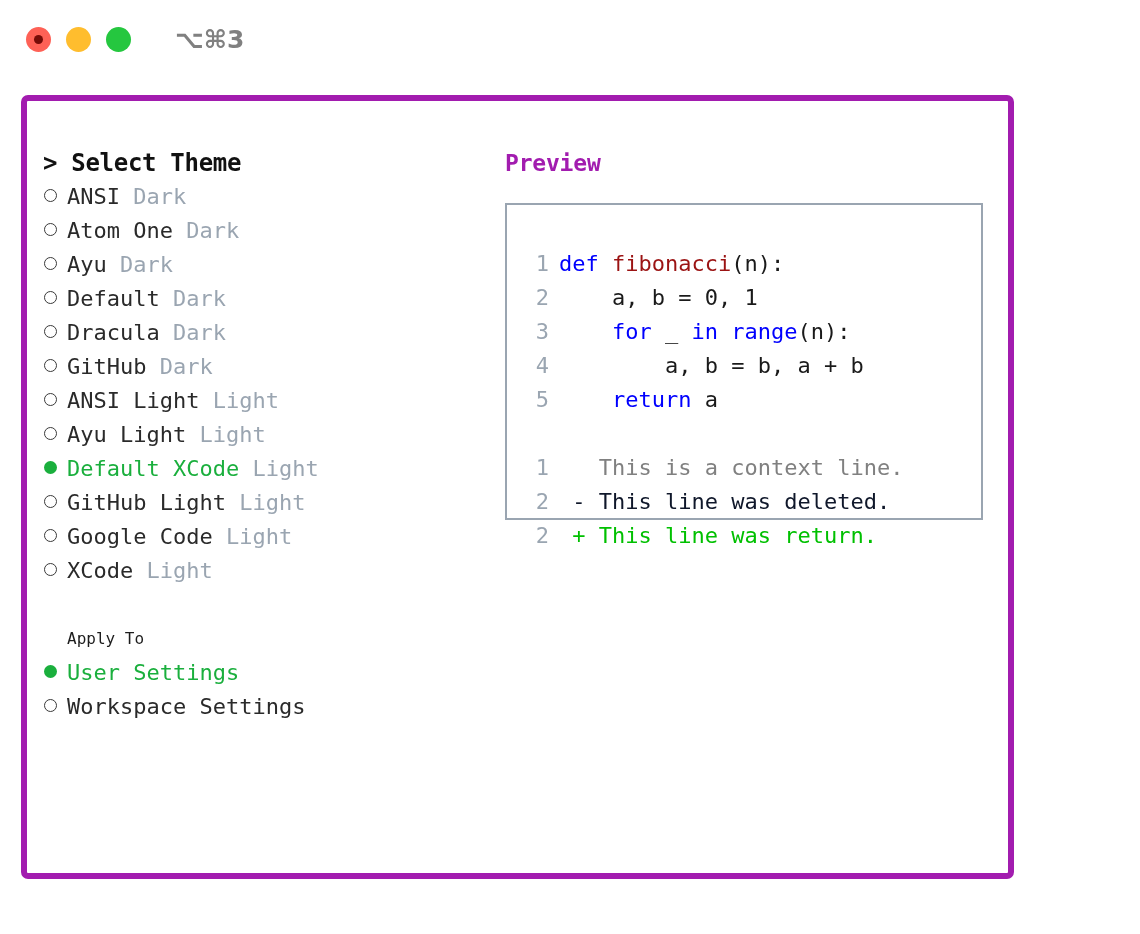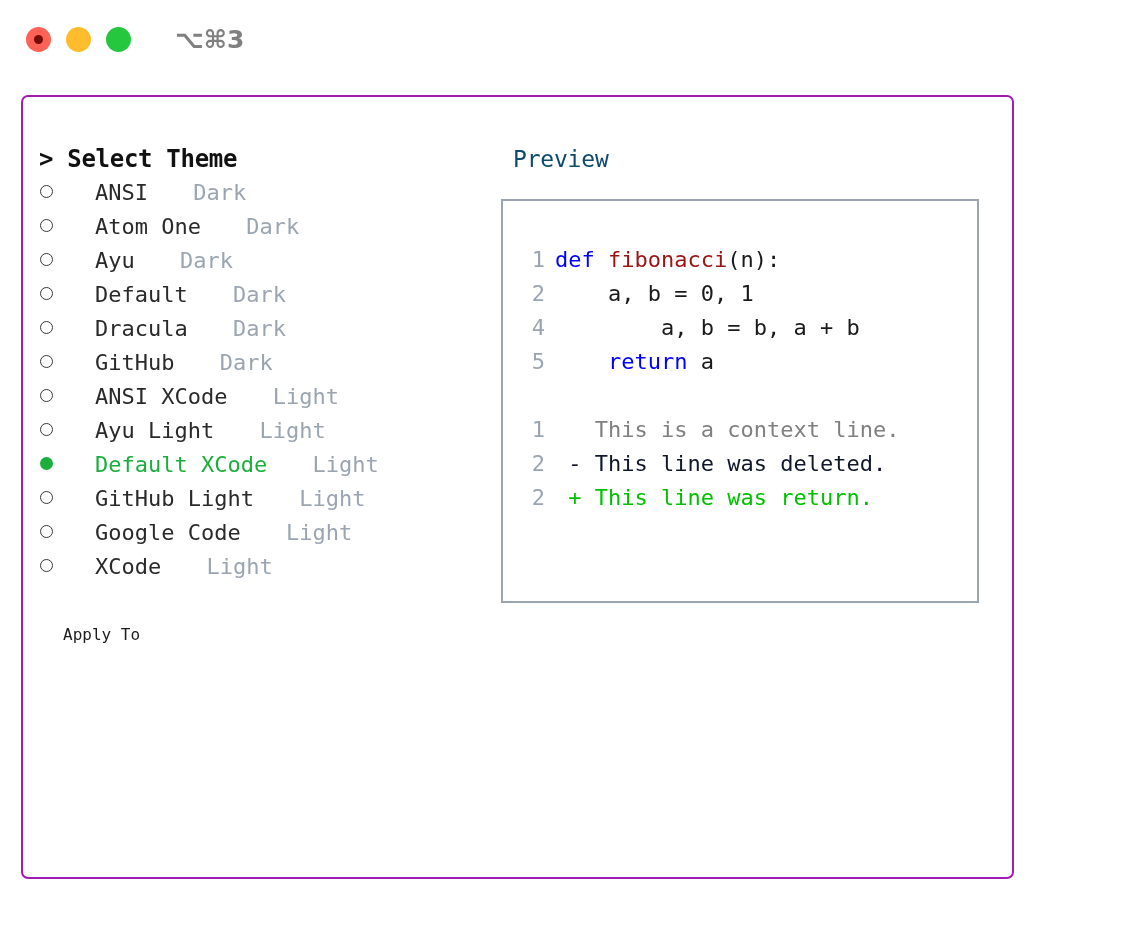--- a/index.html
+++ b/index.html
@@ -51,21 +51,21 @@
     color: #808080;
     letter-spacing: 0px;
     font-family: "DejaVu Sans", "Liberation Sans", sans-serif;
   }
 
   
   .window {
     position: absolute;
     left: 21px; top: 95px;
     width: 993px; height: 784px;
-    border: 2px solid #a21caf;
+    border: 6px solid #a21caf;
     border-radius: 7px;
     background: #ffffff;
     padding-left: 28px;
   }
 
   
   .left-col {
     position: absolute;
     left: 16px; top: 45px;
     width: 460px;
@@ -82,21 +82,20 @@
 
   .theme-list { margin-top: 0px; }
 
   .opt-row {
     display: flex;
     align-items: baseline;
     line-height: 34px;
     height: 34px;
     white-space: pre;
     font-size: 22px;
-    gap: 32px;
   }
   .bullet {
     display: inline-block;
     width: 24px;
     flex: 0 0 24px;
     text-align: left;
     font-size: 22px;
     color: #333333;
     position: relative;
   }
@@ -134,30 +133,29 @@
   }
 
   
   .right-col {
     position: absolute;
     left: 478px; top: 45px;
     width: 500px;
   }
   .preview-title {
     font-size: 23px;
-    font-weight: normal;
-    color: #0c4a6e;
+    font-weight: bold;
+    color: #a21caf;
     line-height: 34px;
     letter-spacing: -0.2px;
-    margin-left: 12px;
   }
   .preview-box {
     margin-top: 23px;
     width: 478px;
-    height: 404px;
+    height: 317px;
     border: 2px solid #9aa5b1;
     background: #ffffff;
     padding: 42px 0 0 18px;
   }
 
   .code-line {
     font-size: 22px;
     line-height: 34px;
     height: 34px;
     white-space: pre;
@@ -199,37 +197,42 @@
 
     <div class="left-col">
       <div class="header-line">&gt; Select Theme</div>
       <div class="theme-list" id="theme-list">
           <div class="opt-row"><span class="bullet"><span class="dot-hollow"></span></span><span class="opt-name">ANSI</span><span class="opt-tag"> Dark</span></div>
           <div class="opt-row"><span class="bullet"><span class="dot-hollow"></span></span><span class="opt-name">Atom One</span><span class="opt-tag"> Dark</span></div>
           <div class="opt-row"><span class="bullet"><span class="dot-hollow"></span></span><span class="opt-name">Ayu</span><span class="opt-tag"> Dark</span></div>
           <div class="opt-row"><span class="bullet"><span class="dot-hollow"></span></span><span class="opt-name">Default</span><span class="opt-tag"> Dark</span></div>
           <div class="opt-row"><span class="bullet"><span class="dot-hollow"></span></span><span class="opt-name">Dracula</span><span class="opt-tag"> Dark</span></div>
           <div class="opt-row"><span class="bullet"><span class="dot-hollow"></span></span><span class="opt-name">GitHub</span><span class="opt-tag"> Dark</span></div>
-          <div class="opt-row"><span class="bullet"><span class="dot-hollow"></span></span><span class="opt-name">ANSI XCode</span><span class="opt-tag"> Light</span></div>
+          <div class="opt-row"><span class="bullet"><span class="dot-hollow"></span></span><span class="opt-name">ANSI Light</span><span class="opt-tag"> Light</span></div>
           <div class="opt-row"><span class="bullet"><span class="dot-hollow"></span></span><span class="opt-name">Ayu Light</span><span class="opt-tag"> Light</span></div>
           <div class="opt-row"><span class="bullet sel"><span class="dot-filled"></span></span><span class="opt-name sel">Default XCode</span><span class="opt-tag"> Light</span></div>
           <div class="opt-row"><span class="bullet"><span class="dot-hollow"></span></span><span class="opt-name">GitHub Light</span><span class="opt-tag"> Light</span></div>
           <div class="opt-row"><span class="bullet"><span class="dot-hollow"></span></span><span class="opt-name">Google Code</span><span class="opt-tag"> Light</span></div>
           <div class="opt-row"><span class="bullet"><span class="dot-hollow"></span></span><span class="opt-name">XCode</span><span class="opt-tag"> Light</span></div>
         </div>
       <div class="spacer-row"></div>
       <div class="section-label">Apply To</div>
+      <div id="apply-list">
+          <div class="opt-row"><span class="bullet sel"><span class="dot-filled"></span></span><span class="opt-name sel">User Settings</span></div>
+          <div class="opt-row"><span class="bullet"><span class="dot-hollow"></span></span><span class="opt-name">Workspace Settings</span></div>
+        </div>
     </div>
 
     <div class="right-col">
       <div class="preview-title">Preview</div>
       <div class="preview-box">
         <div id="code-block">
             <div class="code-line"><span class="ln">1</span><span class="kw">def </span><span class="fn">fibonacci</span><span class="pl">(n):</span></div>
             <div class="code-line"><span class="ln">2</span><span class="pl">    a, b = 0, 1</span></div>
+            <div class="code-line"><span class="ln">3</span><span class="pl">    </span><span class="kw">for</span><span class="pl"> _ </span><span class="kw">in</span><span class="pl"> </span><span class="kw">range</span><span class="pl">(n):</span></div>
             <div class="code-line"><span class="ln">4</span><span class="pl">        a, b = b, a + b</span></div>
             <div class="code-line"><span class="ln">5</span><span class="pl">    </span><span class="kw">return</span><span class="pl"> a</span></div>
           </div>
         <div class="gap-line"></div>
         <div id="diff-block">
             <div class="code-line"><span class="ln">1</span><span class="ctx">   This is a context line.</span></div>
             <div class="code-line"><span class="ln">2</span><span class="del"> - This line was deleted.</span></div>
             <div class="code-line"><span class="ln">2</span><span class="add"> + This line was return.</span></div>
           </div>
       </div>

